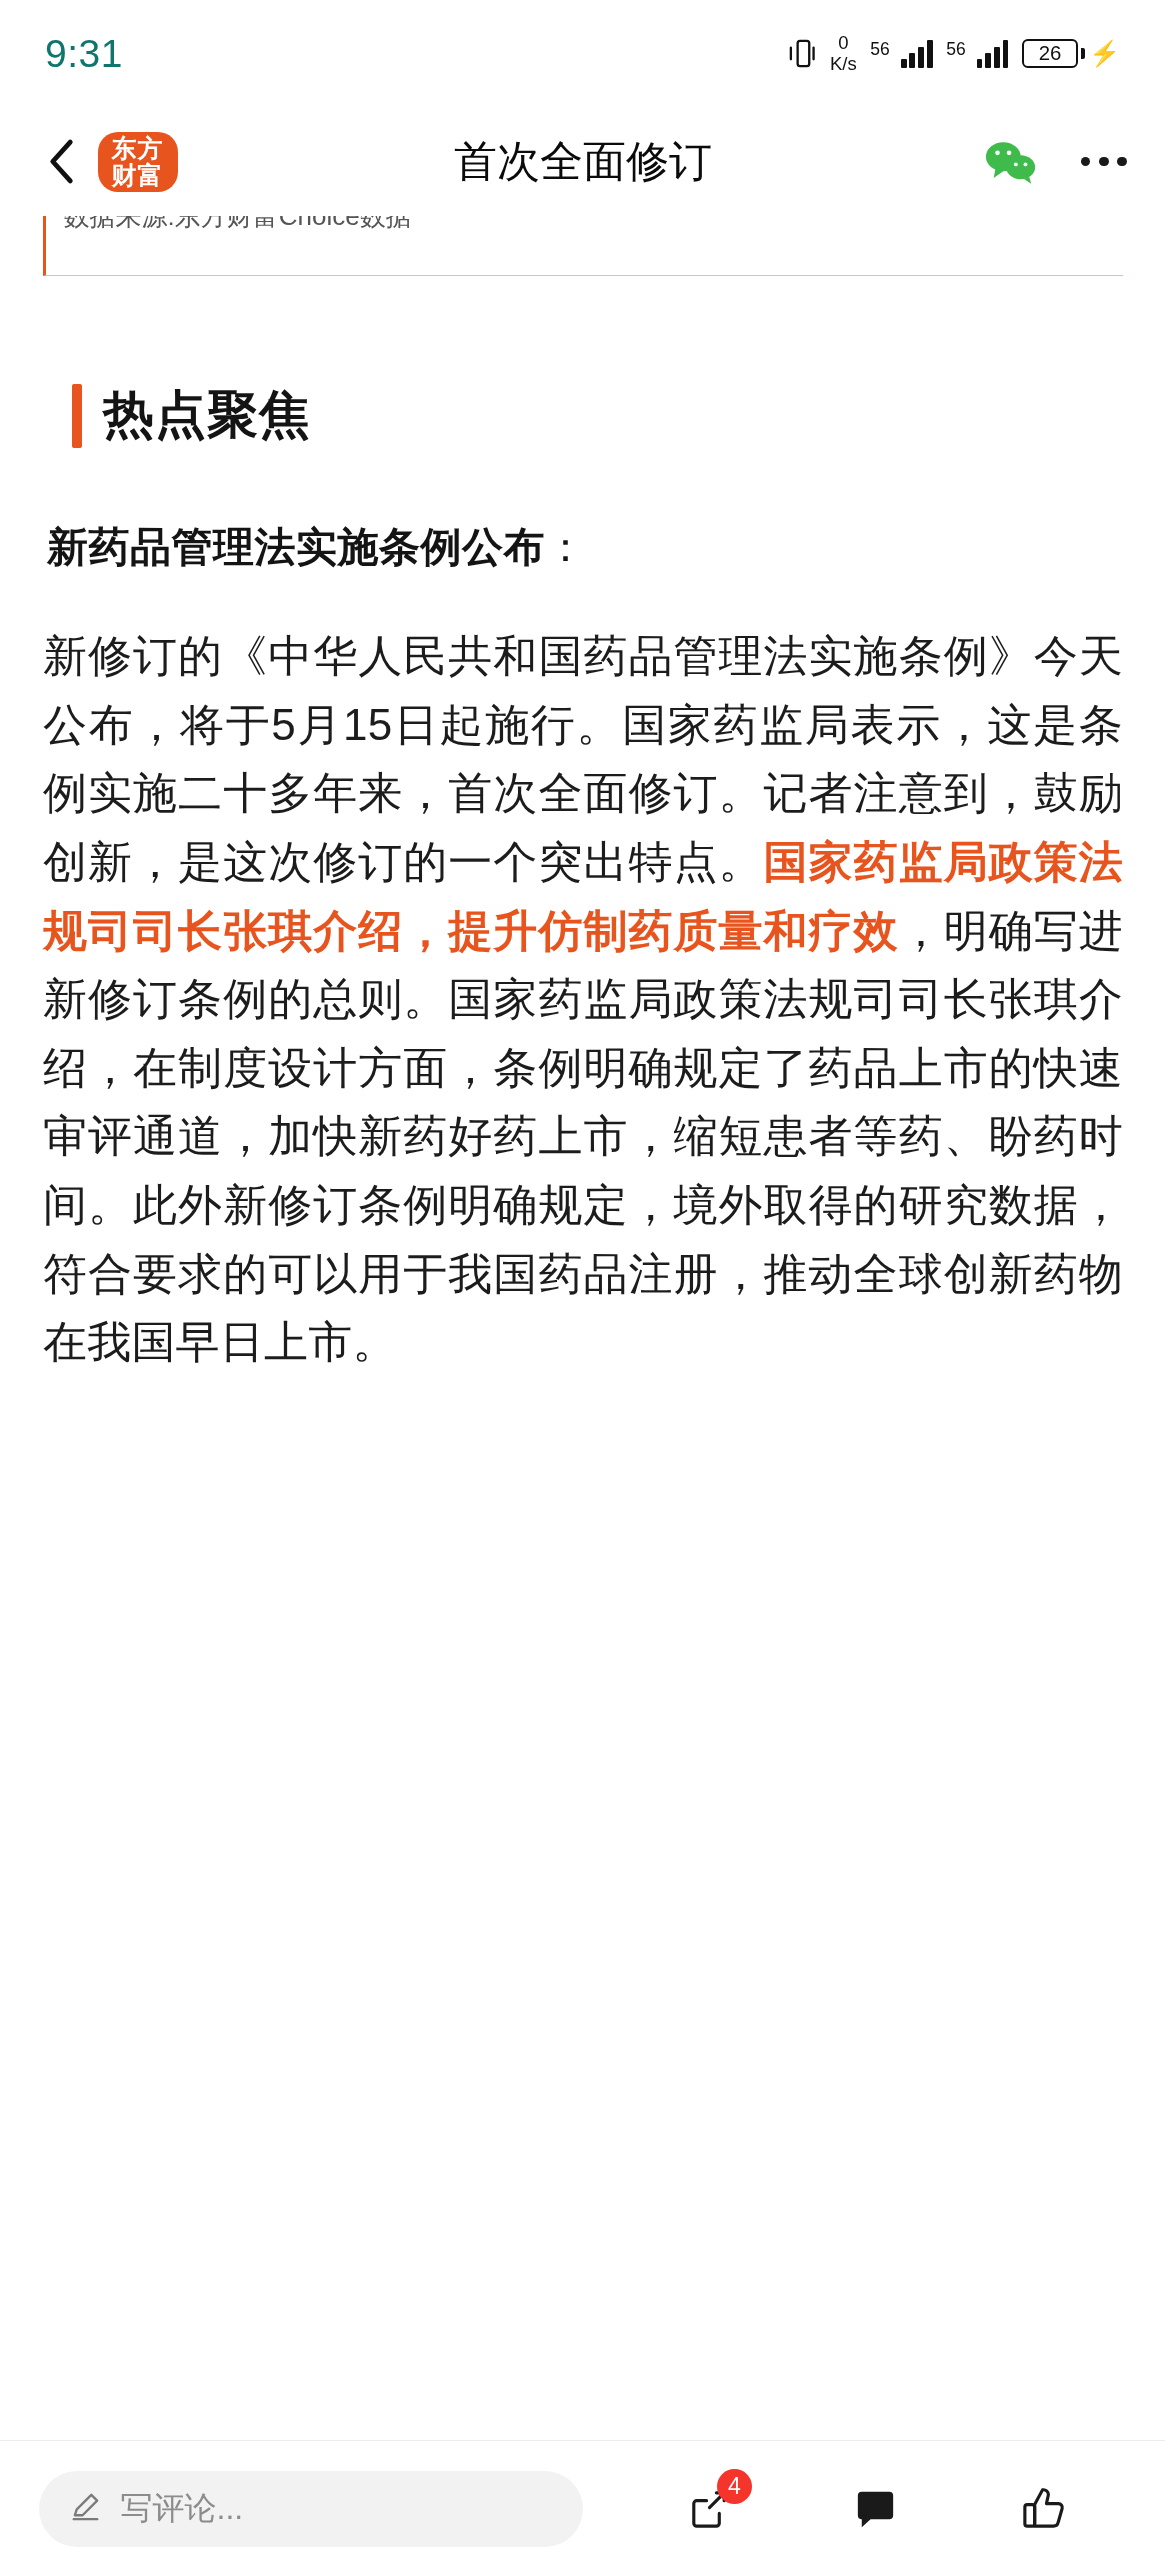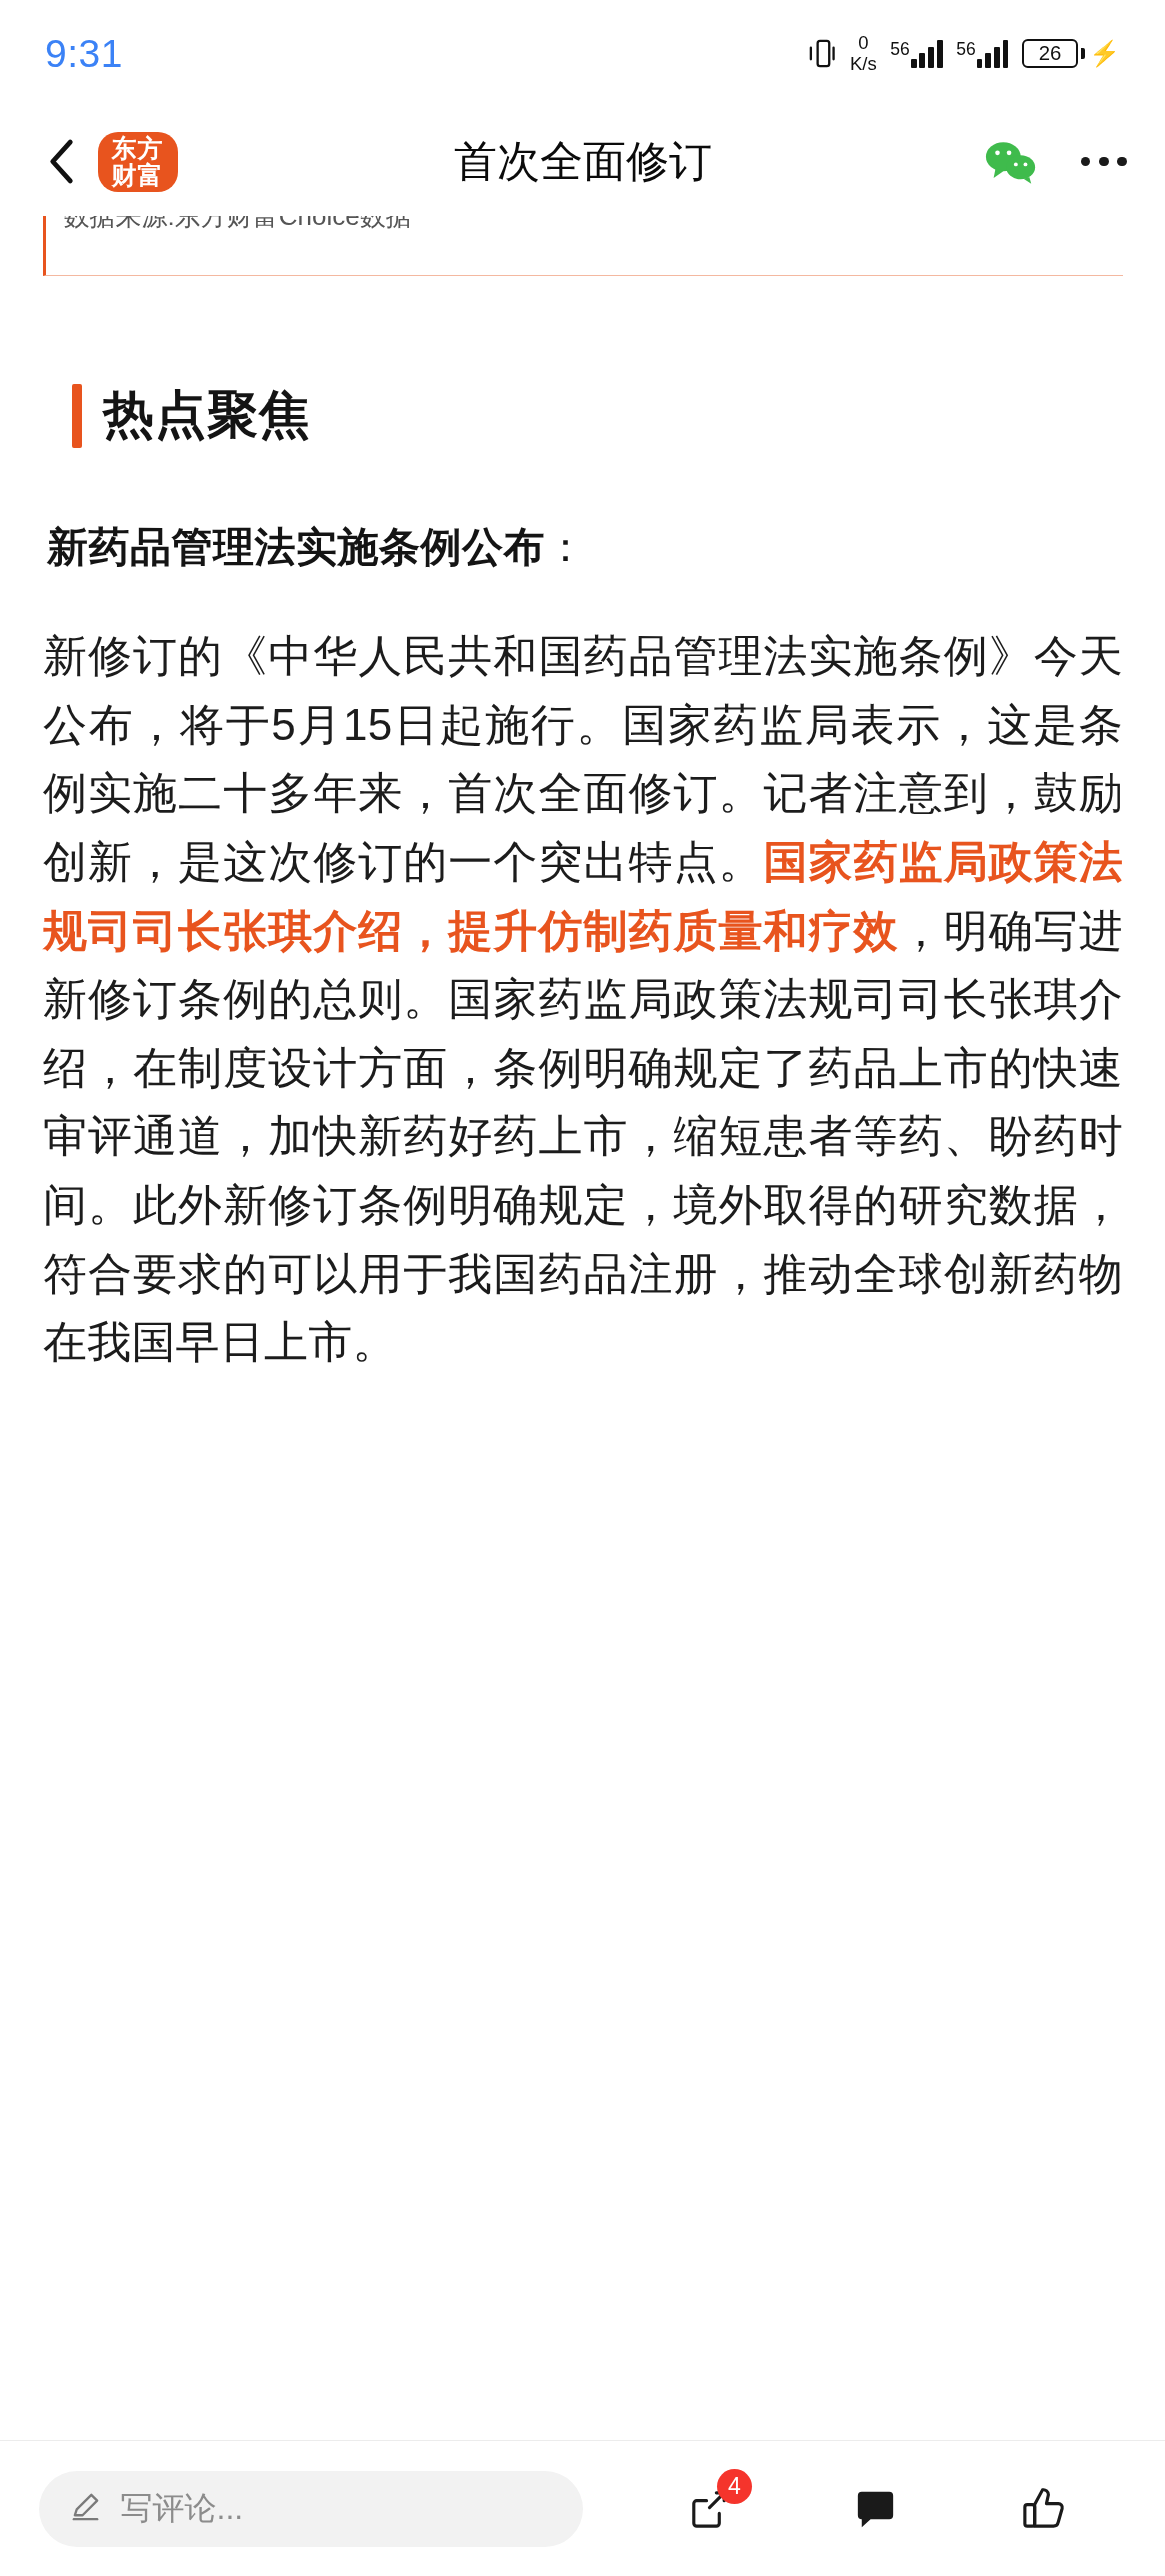--- a/index.html
+++ b/index.html
@@ -23,40 +23,40 @@
     position: relative;
     height: 107px;
     padding: 0 45px;
     display: flex;
     align-items: center;
     justify-content: space-between;
     background: #ffffff;
   }
   .status-time {
     font-size: 39px;
-    color: #3b82f6;
+    color: #0f766e;
     letter-spacing: 0.5px;
     font-weight: 400;
   }
   .status-right {
     display: flex;
     align-items: center;
     gap: 13.6px;
   }
   .vibrate-icon { display: flex; align-items: center; }
   .net-speed {
     display: flex;
     flex-direction: column;
     align-items: center;
     line-height: 1;
     color: #111;
   }
   .net-speed .num { font-size: 18.5px; }
   .net-speed .unit { font-size: 18.5px; margin-top: 2.9px; }
-  .sig-group { display: flex; align-items: flex-end; gap: 1px; }
+  .sig-group { display: flex; align-items: flex-end; gap: 11px; }
   .sig-label { font-size: 17.5px; color: #111; align-self: flex-start; margin-bottom: 1.9px;}
   .bars { display: flex; align-items: flex-end; gap: 2.9px; height: 29px; }
   .bars i { display: block; width: 5.8px; background: #111; border-radius: 1px; }
   .bars i:nth-child(1) { height: 8.7px; }
   .bars i:nth-child(2) { height: 14.6px; }
   .bars i:nth-child(3) { height: 21.4px; }
   .bars i:nth-child(4) { height: 28px; }
   .battery {
     display: flex;
     align-items: center;

